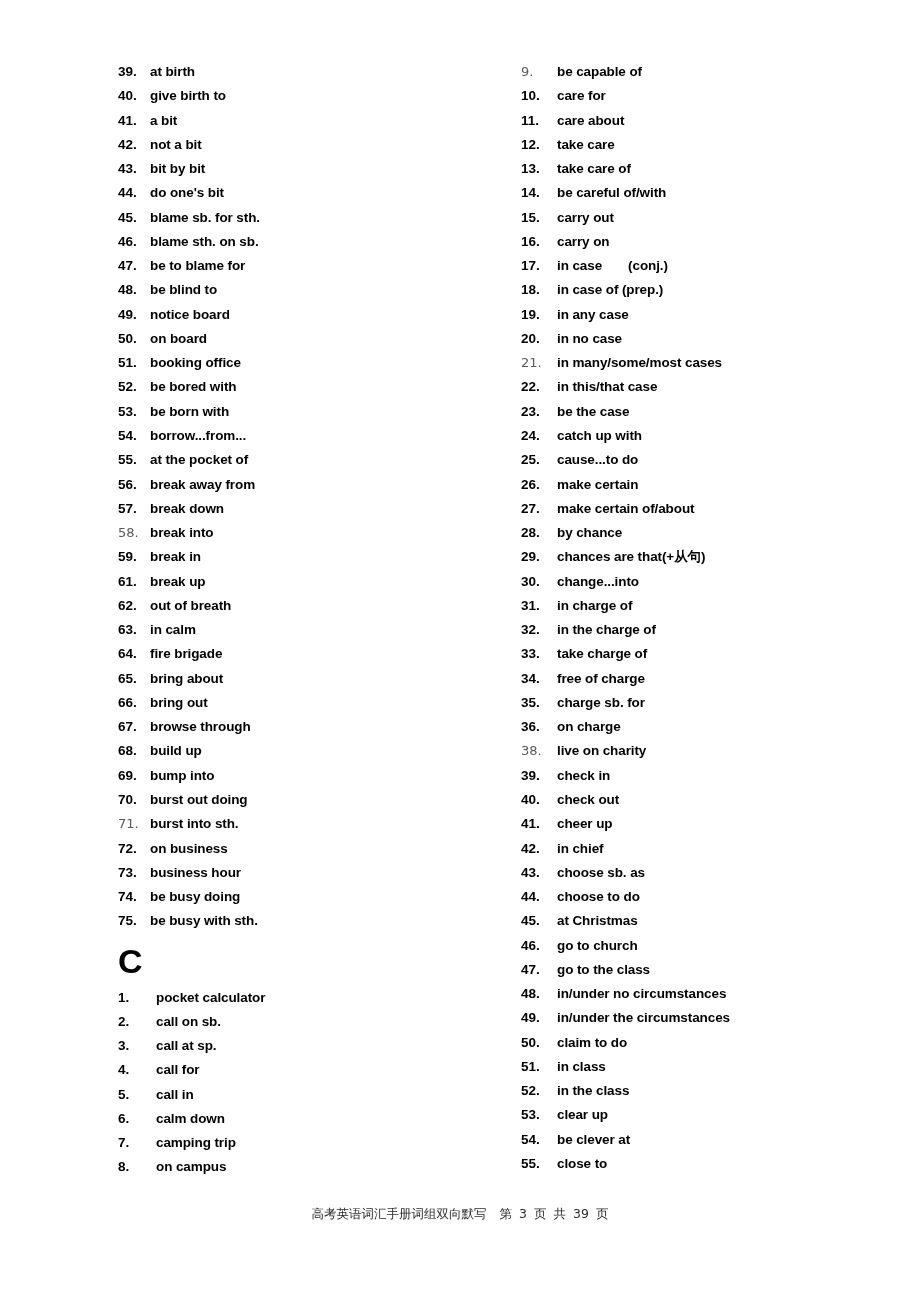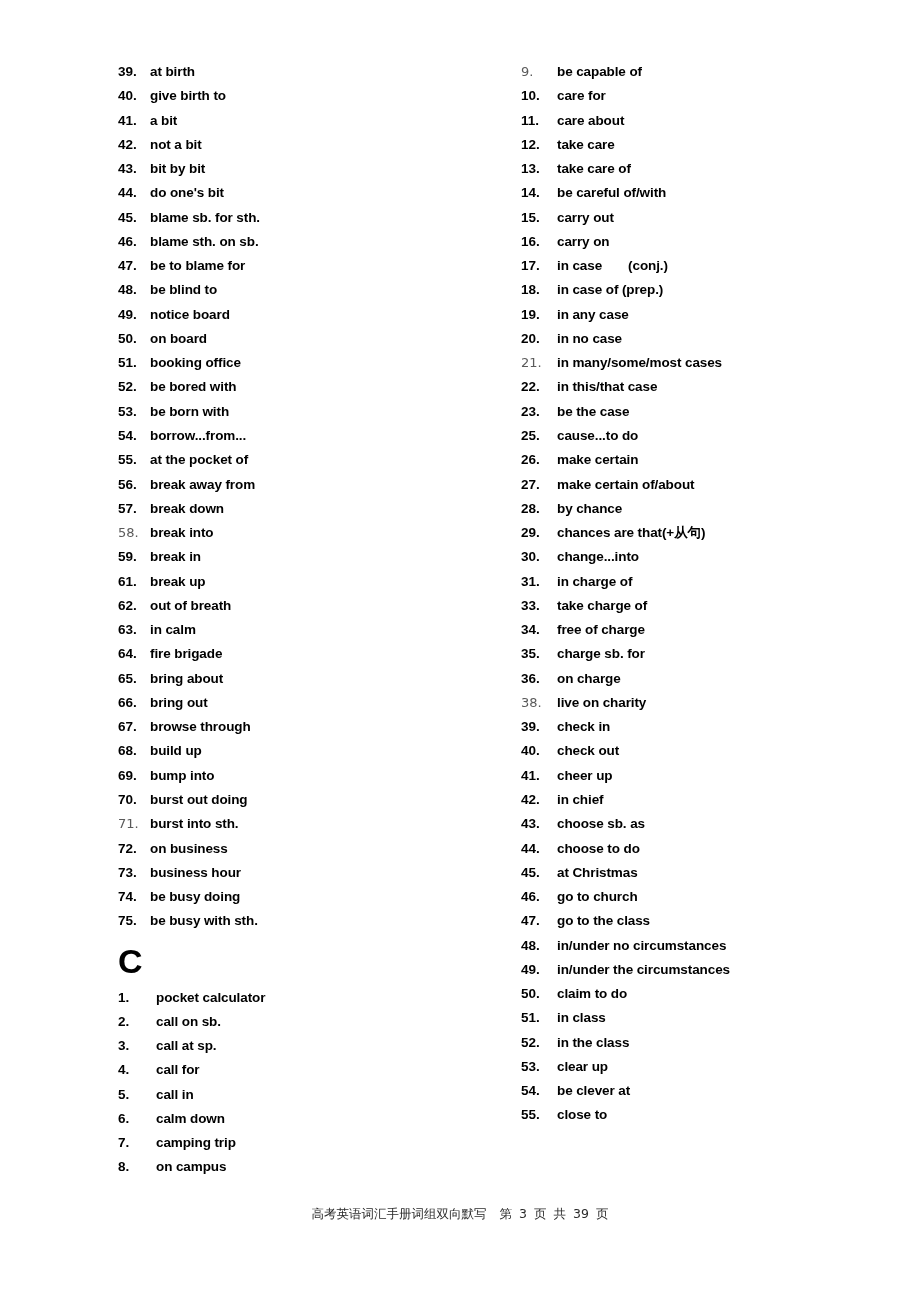--- a/index.html
+++ b/index.html
@@ -343,20 +343,24 @@
         </div>
         <div class="entry">
           <span class="num">22.</span>
           <span class="txt">in this/that case</span>
         </div>
         <div class="entry">
           <span class="num">23.</span>
           <span class="txt">be the case</span>
         </div>
         <div class="entry">
+          <span class="num">24.</span>
+          <span class="txt">catch up with</span>
+        </div>
+        <div class="entry">
           <span class="num">25.</span>
           <span class="txt">cause...to do</span>
         </div>
         <div class="entry">
           <span class="num">26.</span>
           <span class="txt">make certain</span>
         </div>
         <div class="entry">
           <span class="num">27.</span>
           <span class="txt">make certain of/about</span>
@@ -369,20 +373,24 @@
           <span class="num">29.</span>
           <span class="txt">chances are that(+<span class="cjk">从句</span>)</span>
         </div>
         <div class="entry">
           <span class="num">30.</span>
           <span class="txt">change...into</span>
         </div>
         <div class="entry">
           <span class="num">31.</span>
           <span class="txt">in charge of</span>
+        </div>
+        <div class="entry">
+          <span class="num">32.</span>
+          <span class="txt">in the charge of</span>
         </div>
         <div class="entry">
           <span class="num">33.</span>
           <span class="txt">take charge of</span>
         </div>
         <div class="entry">
           <span class="num">34.</span>
           <span class="txt">free of charge</span>
         </div>
         <div class="entry">

